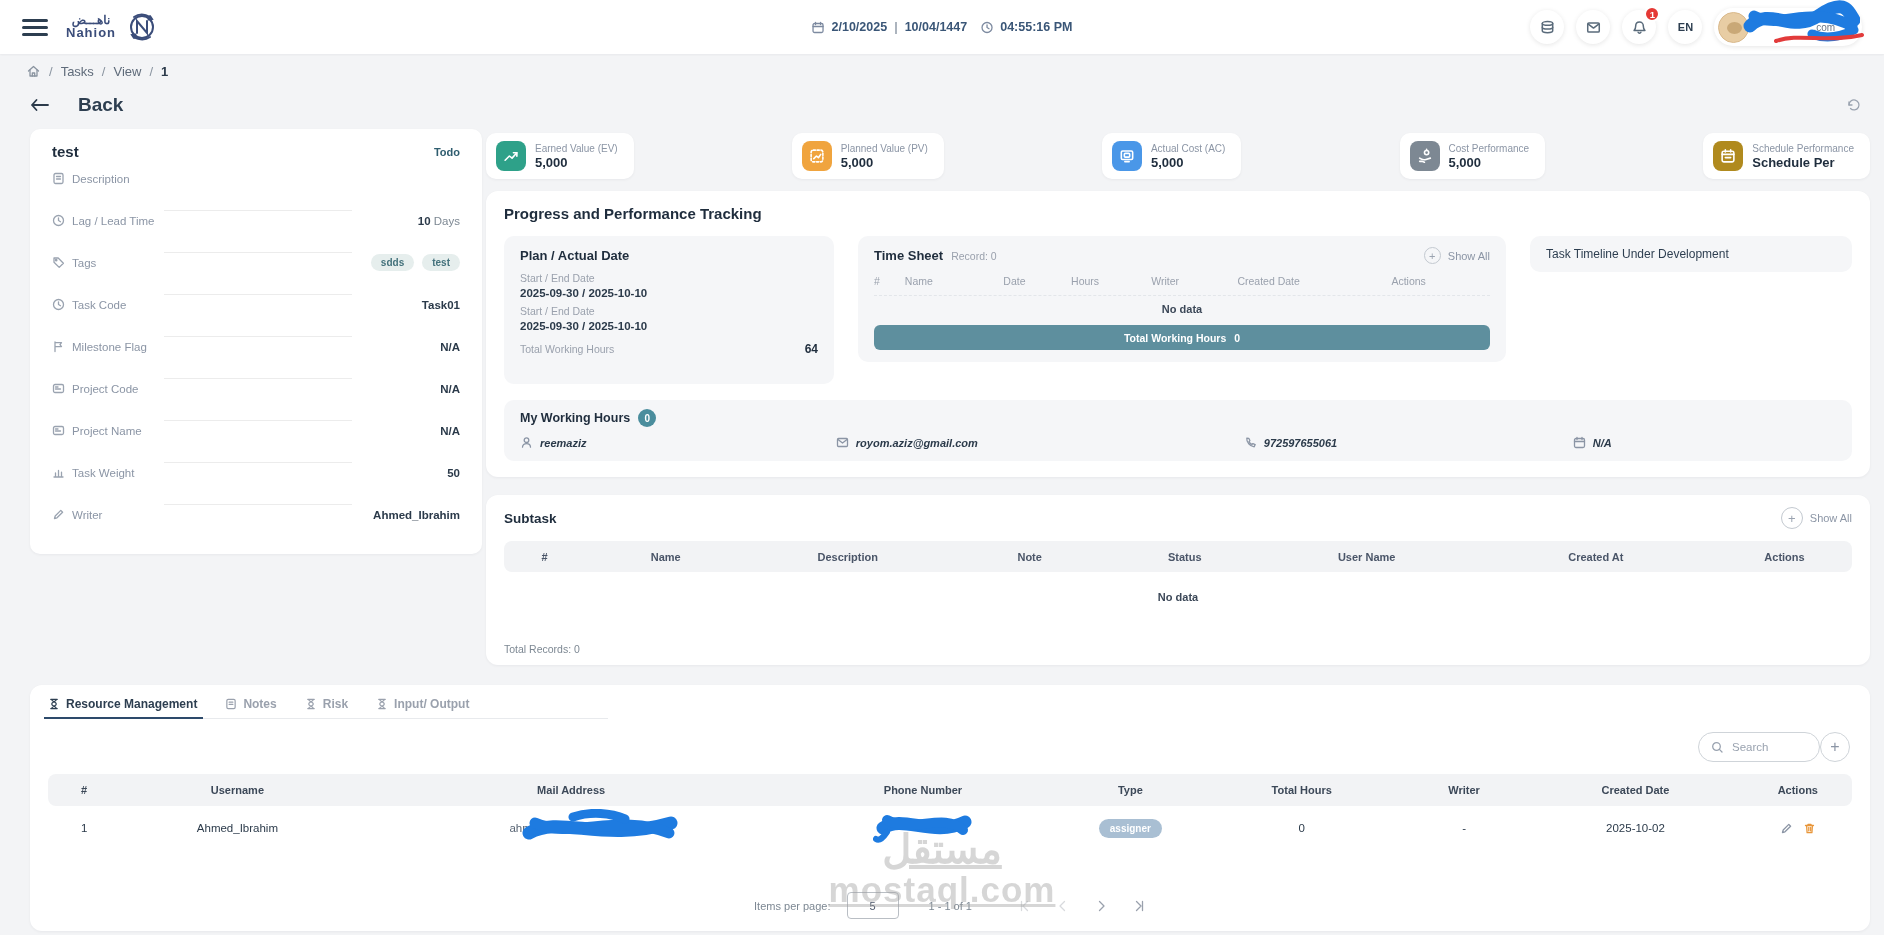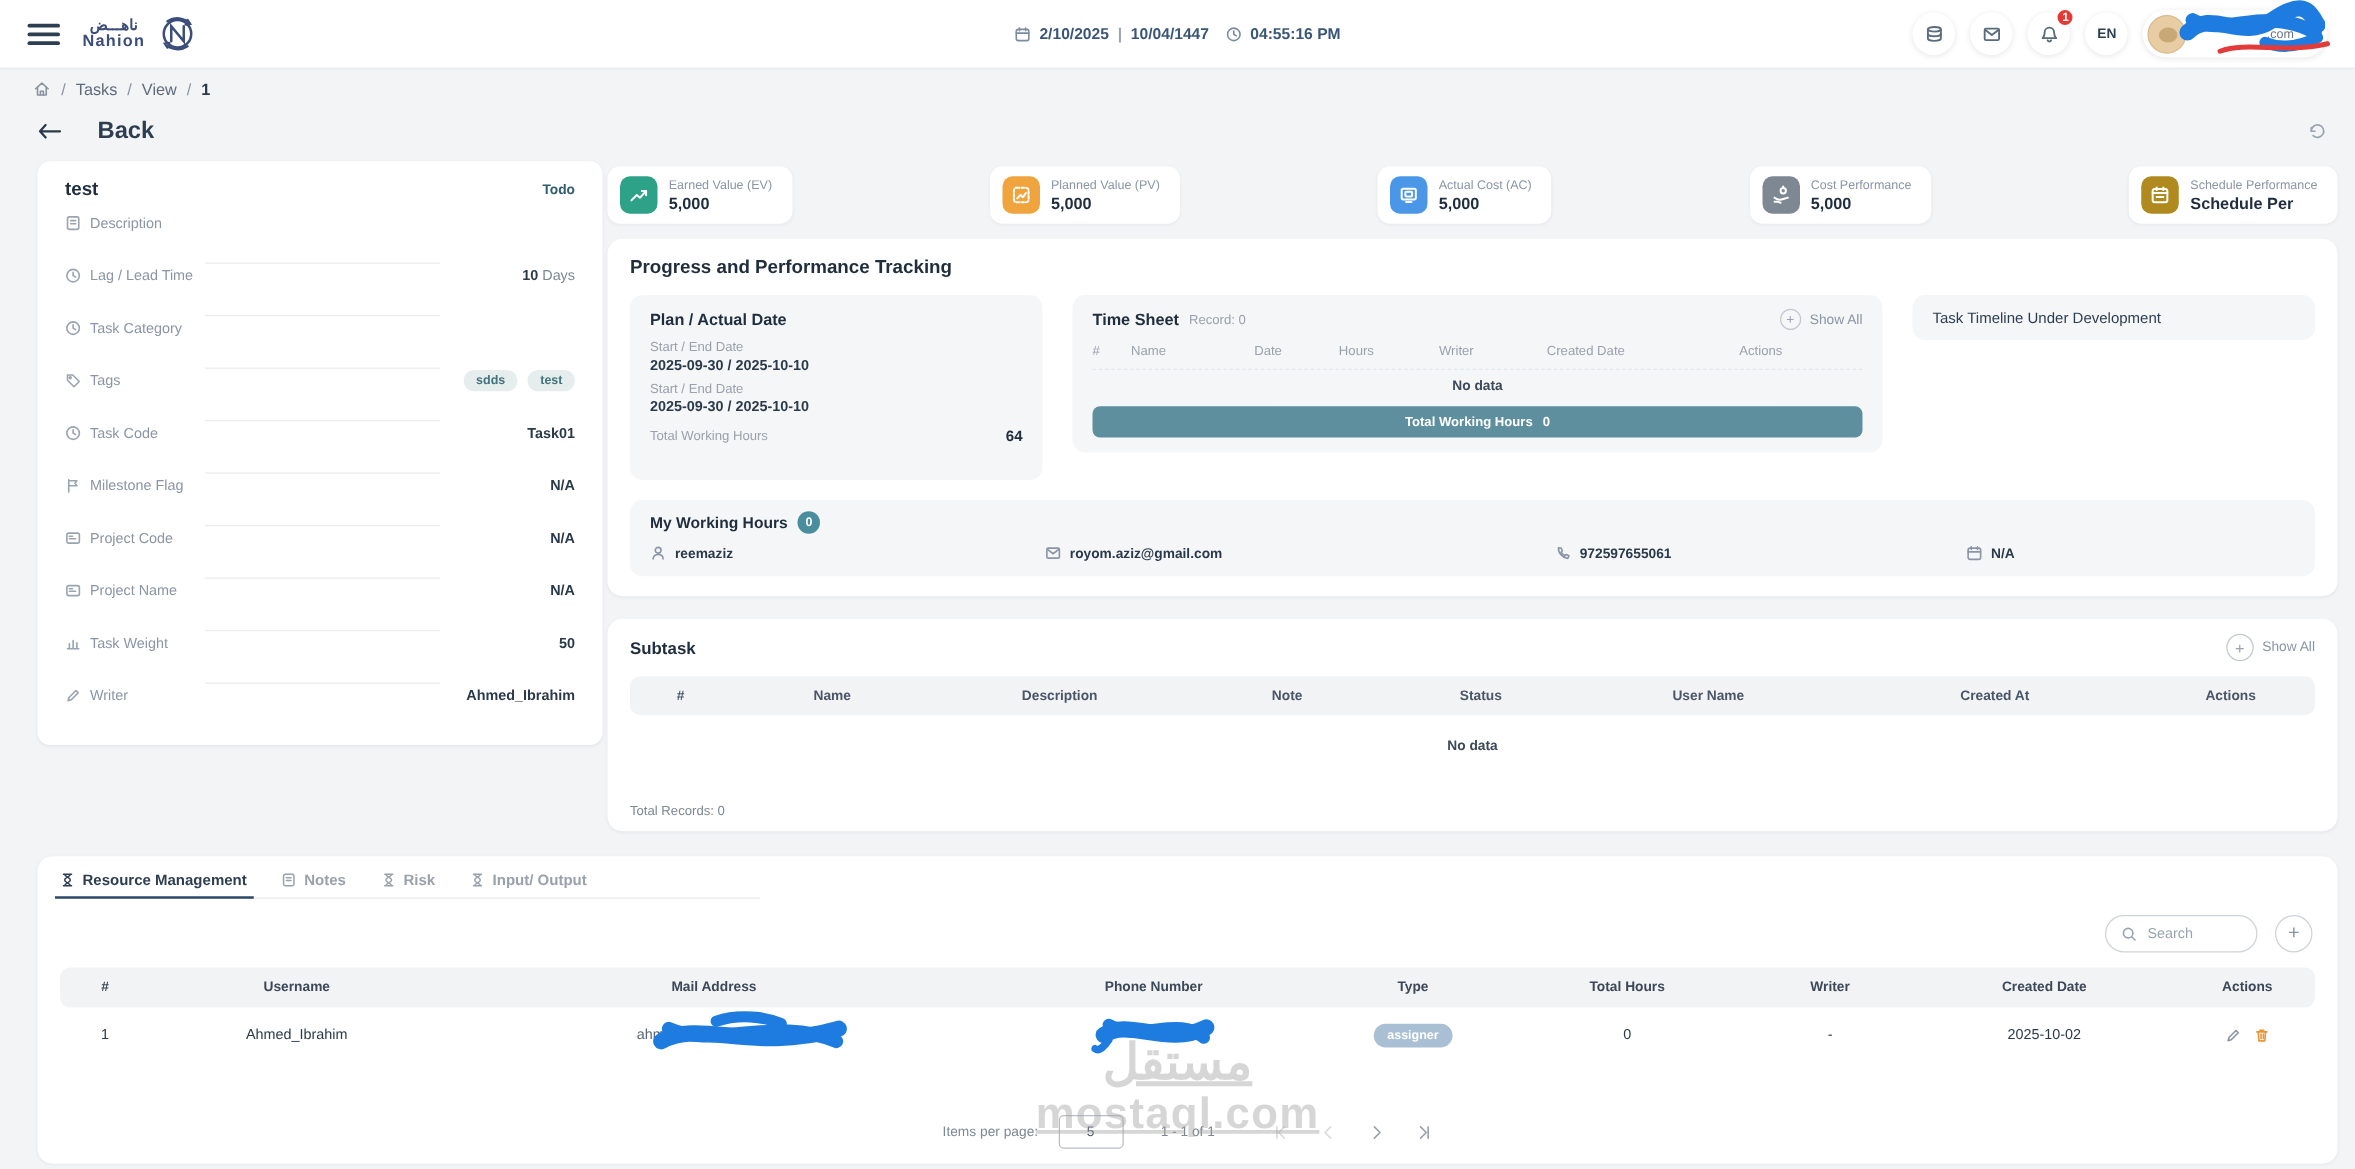--- a/index.html
+++ b/index.html
@@ -99,42 +99,42 @@
   .ts-empty { text-align:center; font-size:11px; font-weight:bold; color:#3c4858; margin:8px 0 10px; border-top:1px dashed #e3e6ea; padding-top:7px; }
   .ts-footer { background:#5e8f9e; border-radius:6px; height:25px; display:flex; align-items:center; justify-content:center; gap:8px; color:#fff; font-size:10.5px; font-weight:bold; }
 
   .tl-card { width:322px; padding:11px 16px; }
   .tl-note { font-size:12px; color:#2d3e50; }
 
   .wh-card { margin-top:16px; padding:9px 16px 12px; }
   .wh-title-row { display:flex; align-items:center; gap:8px; }
   .wh-title { font-size:12.5px; font-weight:bold; color:#1f2d3d; }
   .wh-badge { width:18px; height:18px; border-radius:50%; background:#4a8d9d; color:#fff; font-size:10px; font-weight:bold; display:flex; align-items:center; justify-content:center; }
-  .wh-row { display:flex; margin-top:9px; }
+  .wh-row { display:flex; margin-top:9px;font-style:italic; }
   .wh-item { display:flex; align-items:center; gap:7px; font-size:11px; font-weight:bold; color:#2b3a4a; }
   .wh-item .ic { color:#8b95a5; }
   .wh-i1{width:24%;} .wh-i2{width:31%;} .wh-i3{width:25%;} .wh-i4{width:20%;}
 
   .subtask-card { background:#fff; border-radius:12px; padding:12px 18px 10px; margin-top:18px; box-shadow:0 1px 3px rgba(16,24,40,.05); min-height:166px; }
   .sub-head { display:flex; align-items:center; }
   .sub-title { font-size:13.5px; font-weight:bold; color:#1f2d3d; }
   .sub-cols { display:flex; align-items:center; background:#f2f3f5; border-radius:8px; height:31px; margin-top:12px; font-size:11px; font-weight:bold; color:#4a5568; }
   .sub-cols > div { text-align:center; }
   .sb-c1{width:6%;} .sb-c2{width:12%;} .sb-c3{width:15%;} .sb-c4{width:12%;} .sb-c5{width:11%;} .sb-c6{width:16%;} .sb-c7{width:18%;} .sb-c8{width:10%;}
   .sub-empty { text-align:center; font-size:11px; font-weight:bold; color:#3c4858; margin-top:19px; }
   .sub-total { font-size:10.5px; color:#7d8893; margin-top:40px; }
 
   
   .bottom-card { background:#fff; border-radius:12px; margin-top:20px; padding:12px 18px 16px; box-shadow:0 1px 3px rgba(16,24,40,.05); height:246px; position:relative; }
   .tabs { display:flex; gap:28px; border-bottom:1px solid #e8eaed; width:560px; padding-bottom:7px; position:relative; }
   .tab { display:flex; align-items:center; gap:6px; font-size:12px; font-weight:bold; color:#9aa1ad; cursor:pointer; position:relative; }
   .tab .ic { width:12px; height:12px; }
   .tab.active { color:#2d3e50; }
   .tab.active::after { content:""; position:absolute; left:-4px; right:-6px; bottom:-8px; height:2px; background:#2d4a6b; }
-  .toolbar { display:flex; justify-content:flex-end; align-items:center; gap:14px; margin:13px 2px 12px; }
+  .toolbar { display:flex; justify-content:flex-end; align-items:center; margin:13px 2px 12px; }
   .search-pill { width:122px; height:30px; border:1px solid #cfd4d9; border-radius:16px; display:flex; align-items:center; gap:8px; padding:0 12px; color:#9aa3b0; background:#fff; }
   .search-pill input { border:none; outline:none; width:70px; font-size:11.5px; color:#4a5568; font-family:inherit; background:transparent; }
   .search-pill input::placeholder { color:#9aa3b0; }
   .addbtn { width:30px; height:30px; border-radius:50%; border:1px solid #cfd4d9; background:#fff; color:#8b95a5; font-size:16px; display:flex; align-items:center; justify-content:center; cursor:pointer; }
   .rtable-head { display:flex; align-items:center; background:#f2f3f5; border-radius:8px; height:32px; font-size:11px; font-weight:bold; color:#3c4858; }
   .rtable-head > div, .rtable-row > div { text-align:center; }
   .rc1{width:4%;} .rc2{width:13%;} .rc3{width:24%;} .rc4{width:15%;} .rc5{width:8%;} .rc6{width:11%;} .rc7{width:7%;} .rc8{width:12%;} .rc9{width:6%;}
   .rtable-row { display:flex; align-items:center; height:44px; font-size:11.5px; color:#2b3a4a; }
   .type-pill { display:inline-block; background:#a9bfd3; color:#fff; font-size:10px; font-weight:bold; border-radius:11px; padding:4px 11px; }
   .cell-mail { position:relative; display:inline-block; }
@@ -290,33 +290,20 @@
                 <circle cx="6.5" cy="6.5" r="5"></circle>
                 <path d="M6.5 3.8V6.5l2 1.2"></path>
               </svg>
               <span>Lag / Lead Time</span>
             </span>
           <span class="tvalue"><span>10</span> <span class="lite">Days</span></span>
         </div>
           <div class="trow-line"></div>
       </div>
 
-      <div class="trow">
-        <div class="trow-main">
-          <span class="tlabel">
-              <svg class="ic" viewBox="0 0 13 13">
-                <circle cx="6.5" cy="6.5" r="5"></circle>
-                <path d="M6.5 3.8V6.5l2 1.2"></path>
-              </svg>
-              <span>Task Category</span>
-            </span>
-          <span class="tvalue"></span>
-        </div>
-          <div class="trow-line"></div>
-      </div>
 
       <div class="trow">
         <div class="trow-main">
           <span class="tlabel">
               <svg class="ic" viewBox="0 0 13 13">
                 <path d="M2 2h4.2l5.2 5.2-4.2 4.2L2 6.2Z"></path>
                 <circle cx="4.2" cy="4.2" r="0.7"></circle>
               </svg>
               <span>Tags</span>
             </span>

